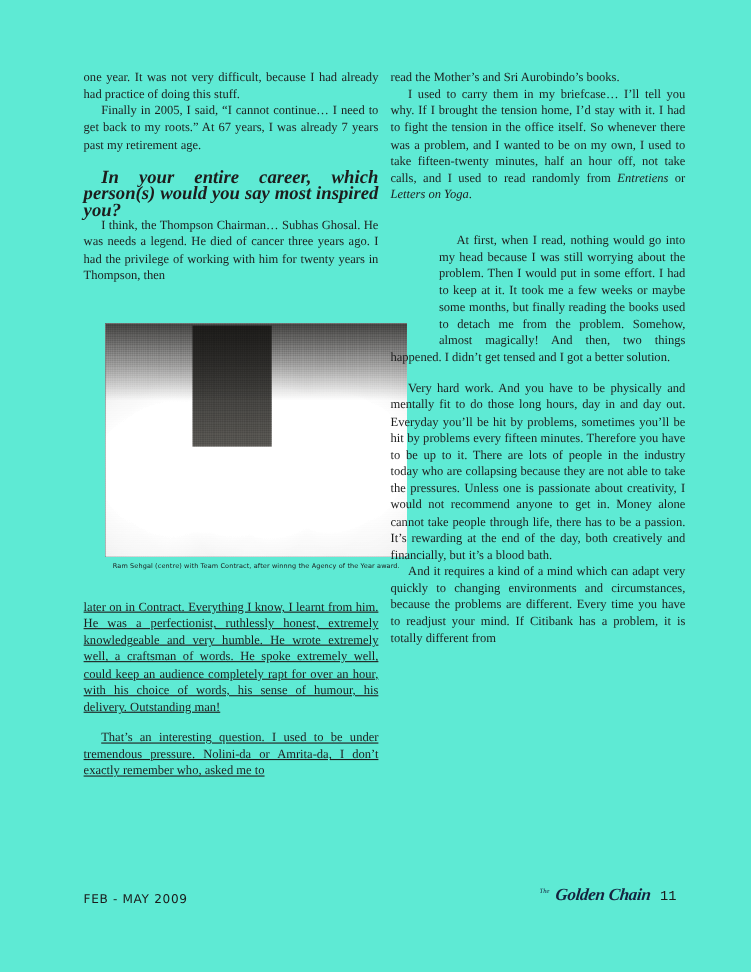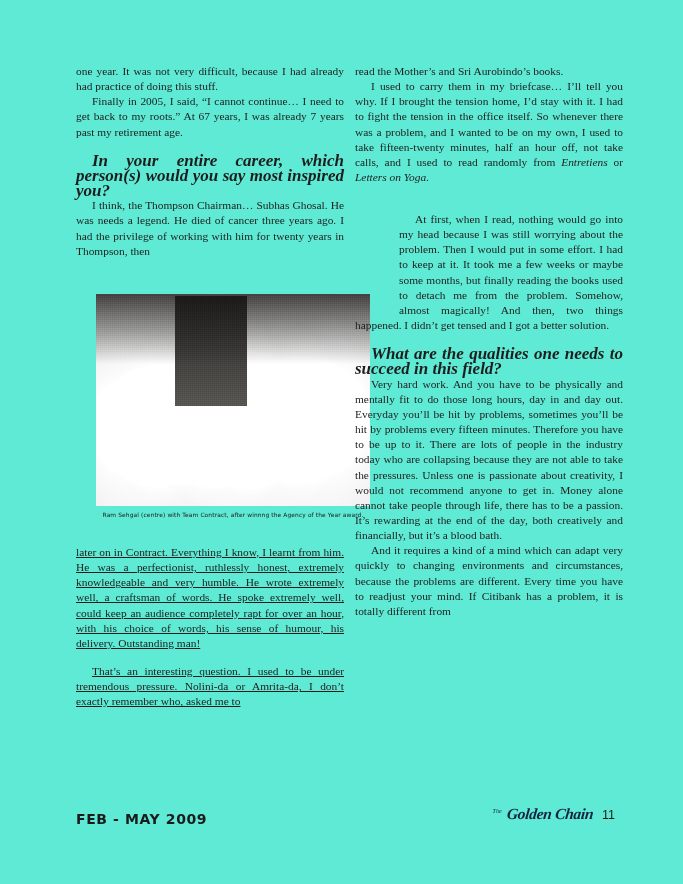--- a/index.html
+++ b/index.html
@@ -114,22 +114,22 @@
     text-align: center;
     white-space: nowrap;
   }
 
   
   .footer-date {
     position: absolute;
     left: 76px;
     top: 811px;
     font-family: "DejaVu Sans", "Liberation Sans", sans-serif;
-    font-size: 14px;
-    font-weight: bold;
+    font-size: 11px;
+    font-weight: normal;
     letter-spacing: 0.6px;
     color: #1b1b1b;
   }
   .footer-logo-group {
     position: absolute;
     right: 68px;
     top: 805px;
     display: flex;
     align-items: baseline;
     gap: 9px;
@@ -147,21 +147,21 @@
     font-family: "Liberation Serif", "DejaVu Serif", serif;
     font-style: italic;
     font-weight: bold;
     font-size: 15.5px;
     color: #15233f;
     letter-spacing: -0.3px;
     transform: skewX(-6deg);
     display: inline-block;
   }
   .page-num {
-    font-family: Liberation Sans, sans-serif;
+    font-family: Liberation Mono, monospace;
     font-size: 12.5px;
     color: #1b1b1b;
     text-align: right;
   }
 </style>
 </head>
 <body>
 
 <div class="page">
 
@@ -191,21 +191,20 @@
     <p class="noindent">read the Mother’s and Sri Aurobindo’s books.</p>
     <p>
       <span>I used to carry them in my briefcase… I’ll tell you why. If I brought the tension home, I’d stay with it. I had to fight the tension in the office itself. So whenever there was a problem, and I wanted to be on my own, I used to take fifteen-twenty minutes, half an hour off, not take calls, and I used to read randomly from </span><em class="title">Entretiens</em><span> or </span><em class="title">Letters on Yoga</em><span>.</span>
     </p>
   </div>
 
   <div class="col col-right" style="top:212px;">
     <div style="float:left; width:44px; height:92px; shape-outside: inset(0);"></div>
     <p>At first, when I read, nothing would go into my head because I was still worrying about the problem. Then I would put in some effort. I had to keep at it. It took me a few weeks or maybe some months, but finally reading the books used to detach me from the problem. Somehow, almost magically! And then, two things happened. I didn’t get tensed and I got a better solution.</p>
     <div class="spacer-q"></div>
-    <p class="question">What are the qualities one needs to succeed in this field?</p>
     <p>Very hard work. And you have to be physically and mentally fit to do those long hours, day in and day out. Everyday you’ll be hit by problems, sometimes you’ll be hit by problems every fifteen minutes. Therefore you have to be up to it. There are lots of people in the industry today who are collapsing because they are not able to take the pressures. Unless one is passionate about creativity, I would not recommend anyone to get in. Money alone cannot take people through life, there has to be a passion. It’s rewarding at the end of the day, both creatively and financially, but it’s a blood bath.</p>
     <p>And it requires a kind of a mind which can adapt very quickly to changing environments and circumstances, because the problems are different. Every time you have to readjust your mind. If Citibank has a problem, it is totally different from</p>
   </div>
 
   <div class="footer-date">FEB - MAY  2009</div>
   <div class="footer-logo-group">
     <span class="logo-the">The</span>
     <span class="logo-name">Golden Chain</span>
     <span class="page-num">11</span>
   </div>

